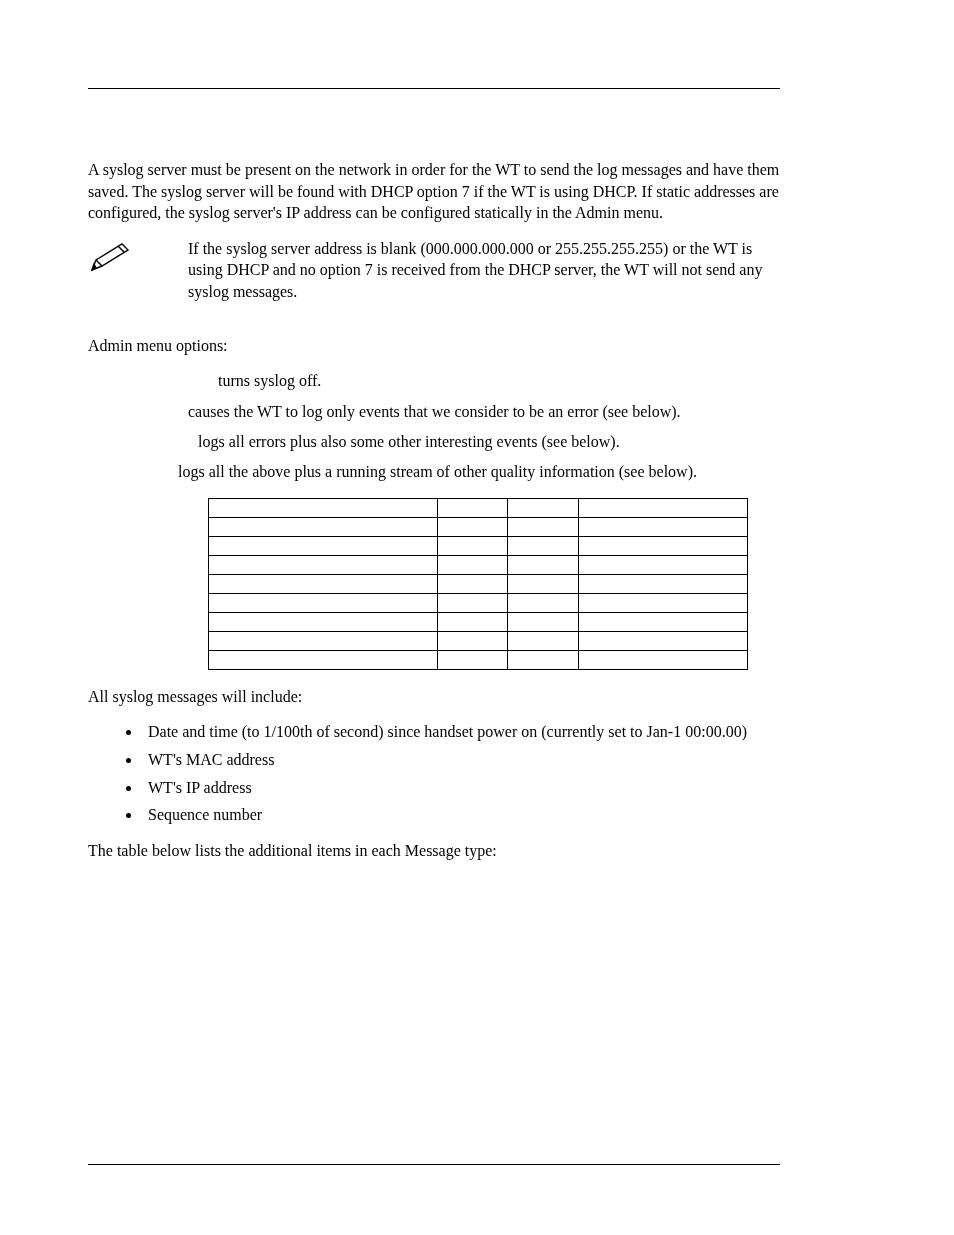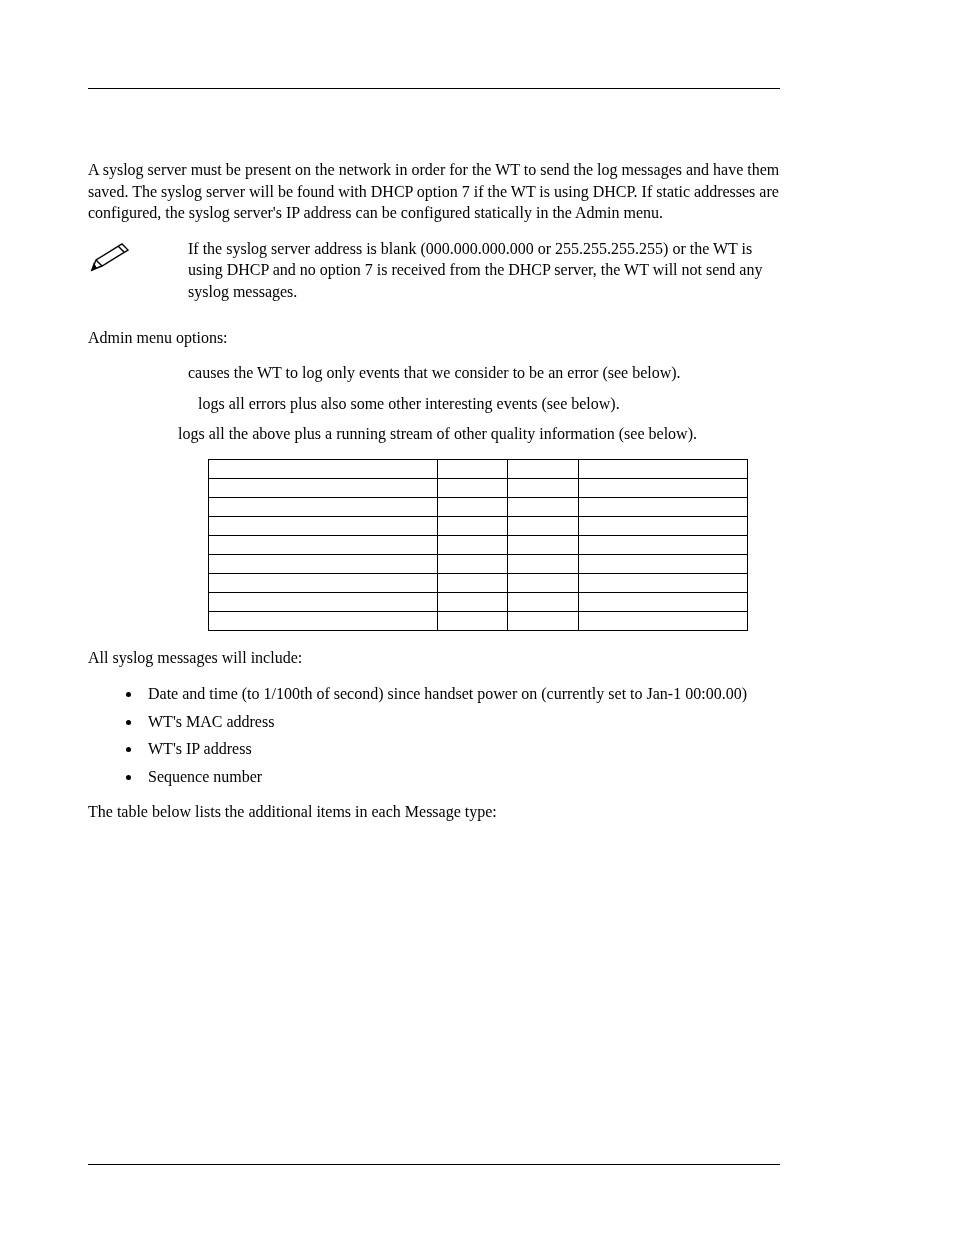--- a/index.html
+++ b/index.html
@@ -28,21 +28,21 @@
     bottom: 70px;
     border-top: 1px solid #000;
   }
   p {
     margin: 0 0 14px 0;
     line-height: 1.35;
   }
   .note-row {
     display: flex;
     align-items: flex-start;
-    margin: 4px 0 24px 0;
+    margin: 4px 0 32px 0;
   }
   .note-icon {
     width: 44px;
     flex: 0 0 44px;
     margin-right: 56px;
     margin-top: 2px;
   }
   .note-icon svg {
     width: 44px;
     height: 34px;
@@ -106,20 +106,21 @@
           <path d="M4 30 L8 28 L6 24 Z" fill="#000"></path>
         </g>
       </svg>
     </div>
     <div class="note-text">If the syslog server address is blank (000.000.000.000 or 255.255.255.255) or the WT is using DHCP and no option 7 is received from the DHCP server, the WT will not send any syslog messages.</div>
   </div>
 
   <p>Admin menu options:</p>
 
   <div class="opts">
+    <div class="opt-line a">turns syslog off.</div>
     <div class="opt-line b">causes the WT to log only events that we consider to be an error (see below).</div>
     <div class="opt-line c">logs all errors plus also some other interesting events (see below).</div>
     <div class="opt-line d">logs all the above plus a running stream of other quality information (see below).</div>
   </div>
 
 
   <div class="tbl-wrap">
     <table class="syslog">
       <tbody id="syslog-tbody">
           <tr>

